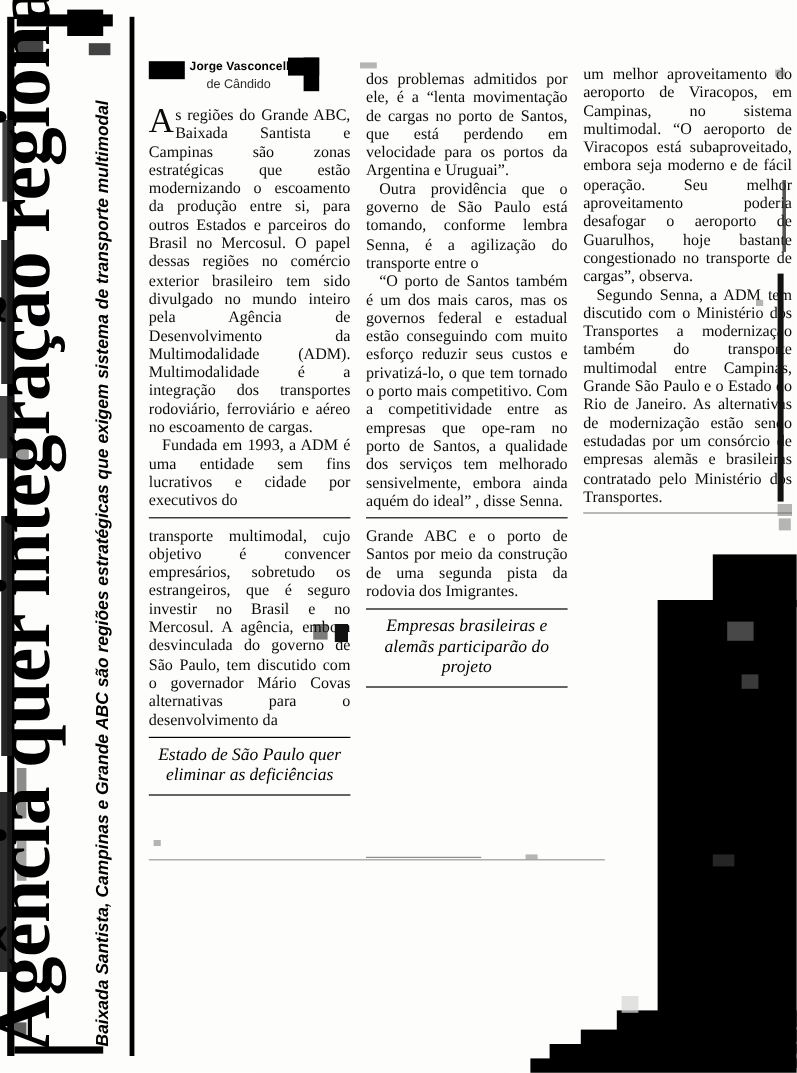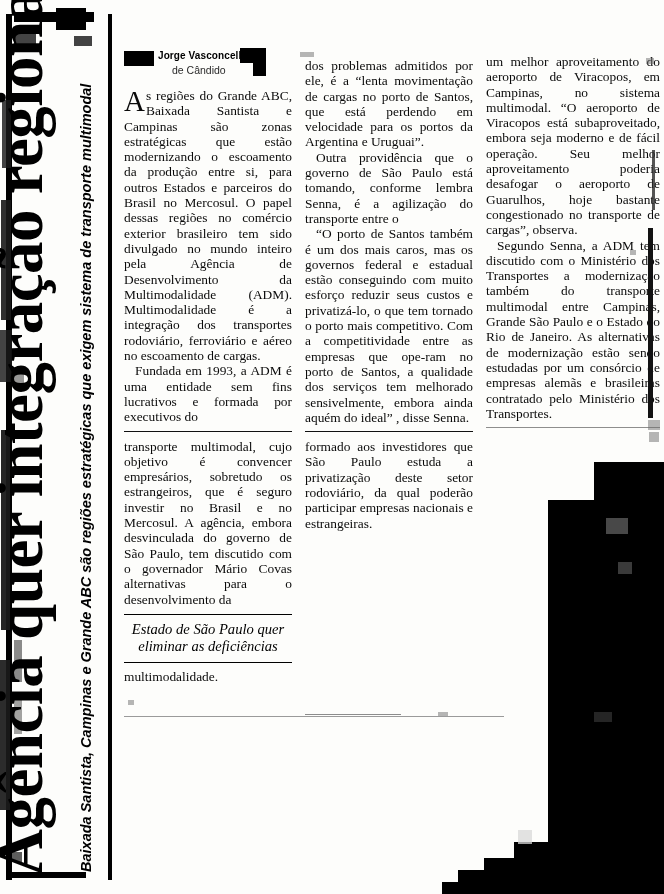--- a/index.html
+++ b/index.html
@@ -324,41 +324,45 @@
       <div id="byline">
         <div class="byline-mark"></div>
         <div class="byline-mark2"></div>
         <div class="byline-mark3"></div>
         <div id="byline-author">Jorge Vasconcellos</div>
         <div id="byline-origin">de Cândido</div>
       </div>
 
       <p class="body dropcap-para"><span class="dropcap">A</span><span>s regiões do Grande ABC, Baixada Santista e Campinas são zonas estratégicas que estão modernizando o escoamento da produção entre si, para outros Estados e parceiros do Brasil no Mercosul. O papel dessas regiões no comércio exterior brasileiro tem sido divulgado no mundo inteiro pela Agência de Desenvolvimento da Multimodalidade (ADM). Multimodalidade é a integração dos transportes rodoviário, ferroviário e aéreo no escoamento de cargas.</span></p>
 
-      <p class="body">Fundada em 1993, a ADM é uma entidade sem fins lucrativos e formada por executivos do</p>
+      <p class="body">Fundada em 1993, a ADM é uma entidade sem fins lucrativos e cidade por executivos do</p>
 
       <hr class="break-rule">
 
       <p class="body noindent">transporte multimodal, cujo objetivo é convencer empresários, sobretudo os estrangeiros, que é seguro investir no Brasil e no Mercosul. A agência, embora desvinculada do governo de São Paulo, tem discutido com o governador Mário Covas alternativas para o desenvolvimento da</p>
 
       <div class="pullquote">Estado de São Paulo quer eliminar as deficiências</div>
 
-      <p class="body noindent">multimodalidade.</p>
     </div>
 
     <div class="col" id="col2">
       <p class="body noindent" style="margin-top:12px;">dos problemas admitidos por ele, é a “lenta movimentação de cargas no porto de Santos, que está perdendo em velocidade para os portos da Argentina e Uruguai”.</p>
       <p class="body">Outra providência que o governo de São Paulo está tomando, conforme lembra Senna, é a agilização do transporte entre o</p>
       <p class="body">“O porto de Santos também é um dos mais caros, mas os governos federal e estadual estão conseguindo com muito esforço reduzir seus custos e privatizá-lo, o que tem tornado o porto mais competitivo. Com a competitividade entre as empresas que ope-ram no porto de Santos, a qualidade dos serviços tem melhorado sensivelmente, embora ainda aquém do ideal” , disse Senna.</p>
 
       <hr class="break-rule">
 
-
-
-      <p class="body noindent">formado aos investidores que São Paulo estuda a privatização deste setor rodoviário, da qual poderão participar empresas nacionais e estrangeiras.</p>
+      <p class="body noindent">Grande ABC e o porto de Santos por meio da construção de uma segunda pista da rodovia dos Imigrantes.</p>
+
+      <div class="pullquote" style="position:relative;">
+        <span class="pq-smudge" style="left:-26px; top:12px; width:11px; height:15px;"></span>
+        <span class="pq-smudge" style="left:-44px; top:12px; width:12px; height:13px; opacity:.55;"></span>
+        <span>Empresas brasileiras e alemãs participarão do projeto</span>
+      </div>
+
     </div>
 
     <div class="col" id="col3">
       <p class="body noindent" style="margin-top:8px;">um melhor aproveitamento do aeroporto de Viracopos, em Campinas, no sistema multimodal. “O aeroporto de Viracopos está subaproveitado, embora seja moderno e de fácil operação. Seu melhor aproveitamento poderia desafogar o aeroporto de Guarulhos, hoje bastante congestionado no transporte de cargas”, observa.</p>
       <p class="body">Segundo Senna, a ADM tem discutido com o Ministério dos Transportes a modernização também do transporte multimodal entre Campinas, Grande São Paulo e o Estado do Rio de Janeiro. As alternativas de modernização estão sendo estudadas por um consórcio de empresas alemãs e brasileiras contratado pelo Ministério dos Transportes.</p>
       <hr class="break-rule-dashed">
     </div>
 
   </div>
 

